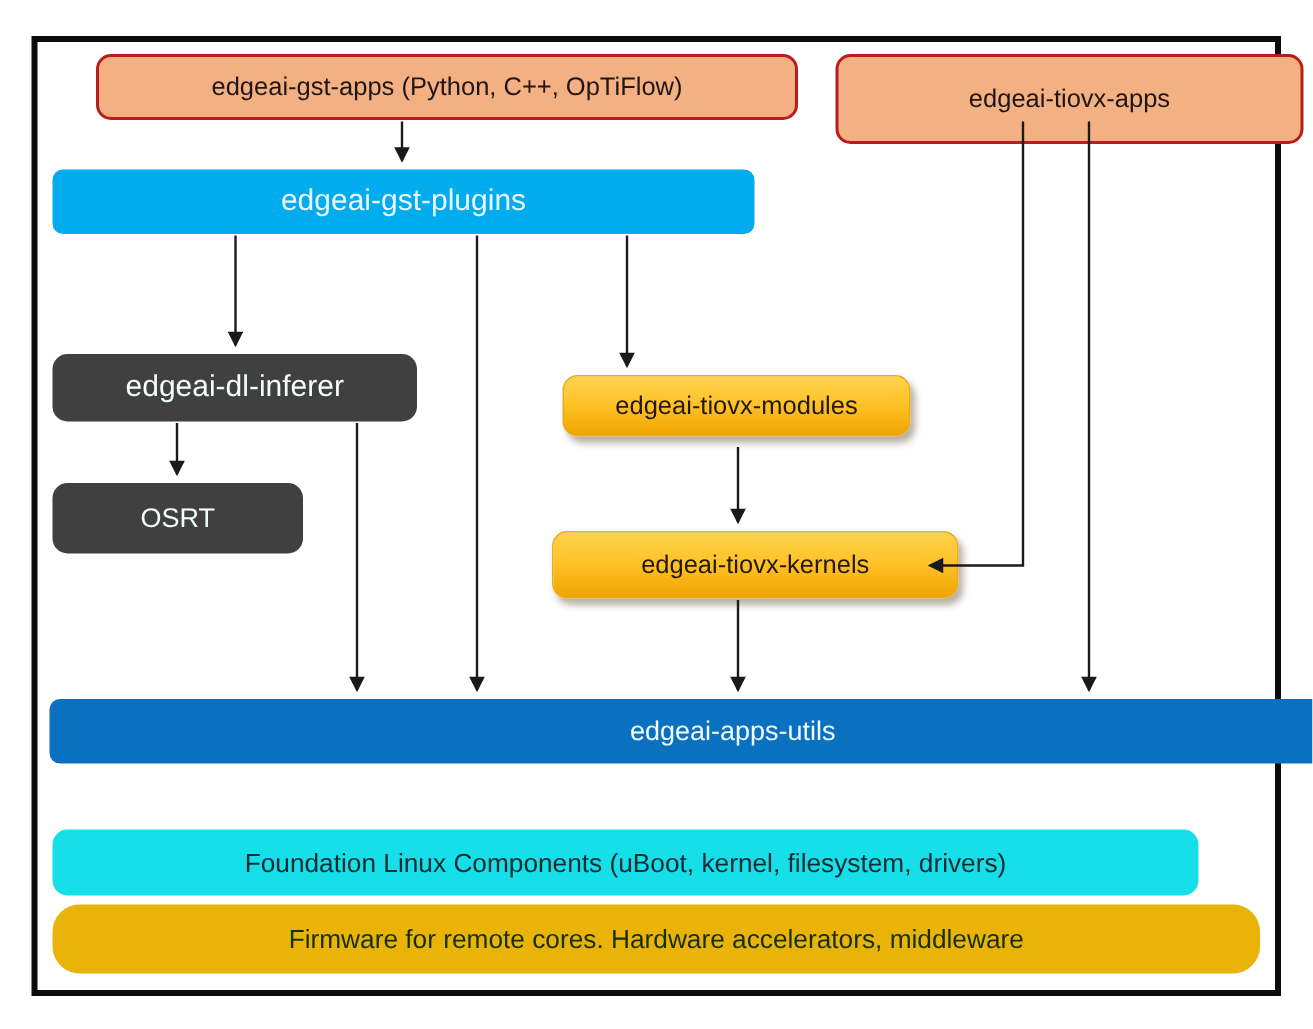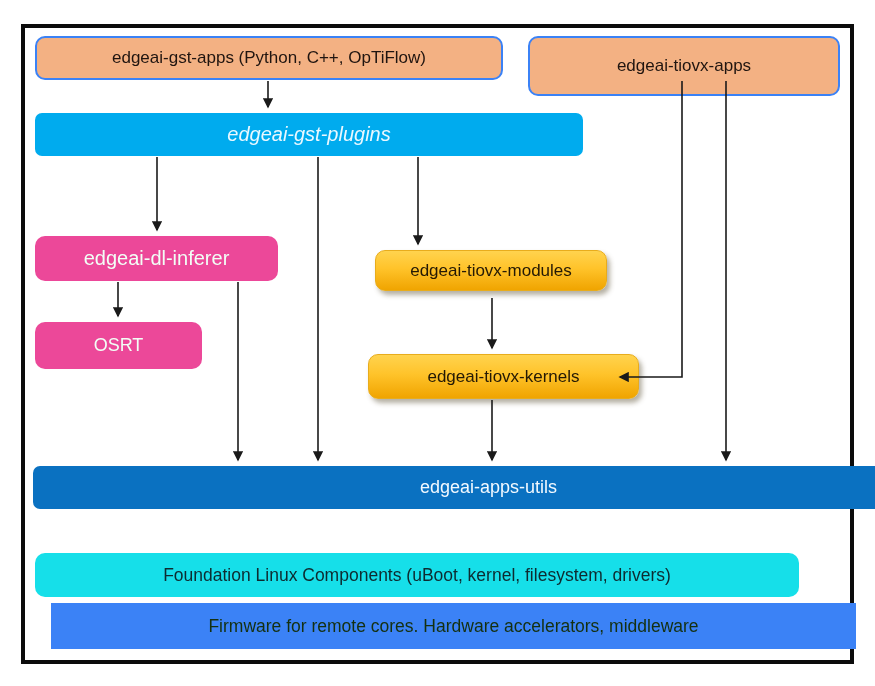--- a/index.html
+++ b/index.html
@@ -38,33 +38,34 @@
     display: flex;
     align-items: center;
     justify-content: center;
     text-align: center;
     box-sizing: border-box;
     z-index: 3;
     line-height: 1.15;
   }
   .node-peach {
     background: #F3B183;
-    border: 2px solid #3b82f6;
+    border: 2px solid #b91c1c;
     border-radius: 10px;
     color: #201510;
     font-size: 17px;
+    margin-left: 29px;
   }
   .node-blue {
     background: #00ABEE;
     border-radius: 7px;
     color: #EAF8FF;
     font-size: 20px;
   }
   .node-green {
-    background: #ec4899;
+    background: #404040;
     border-radius: 10px;
     color: #F2FFF6;
   }
   .node-yellow {
     background: linear-gradient(180deg, #FFD34E 0%, #FFC32A 45%, #F0A400 100%);
     border: 1px solid #E8AC1C;
     border-radius: 10px;
     color: #241905;
     font-size: 17px;
     box-shadow: 3px 4px 5px rgba(90, 80, 50, 0.45);
@@ -75,30 +76,29 @@
     color: #F2F9FF;
     font-size: 18px;
   }
   .node-cyan {
     background: #16DFE9;
     border-radius: 10px;
     color: #0E2B30;
     font-size: 17.5px;
   }
   .node-lightgreen {
-    background: #3b82f6;
-    border-radius: 0;
+    background: #eab308;
+    border-radius: 18px;
     color: #15300F;
     font-size: 17.5px;
-    margin-left: 16px;
   }
   
   #n-gst-apps      { left: 35px;  top: 36px;  width: 468px; height: 44px; }
   #n-tiovx-apps    { left: 528px; top: 36px;  width: 312px; height: 60px; }
-  #n-gst-plugins   { left: 35px;  top: 113px; width: 548px; height: 43px; font-style: italic; }
+  #n-gst-plugins   { left: 35px;  top: 113px; width: 468px; height: 43px; }
   #n-dl-inferer    { left: 35px;  top: 236px; width: 243px; height: 45px; font-size: 20px; }
   #n-osrt          { left: 35px;  top: 322px; width: 167px; height: 47px; font-size: 18px; }
   #n-tiovx-modules { left: 375px; top: 250px; width: 232px; height: 41px; }
   #n-tiovx-kernels { left: 368px; top: 354px; width: 271px; height: 45px; }
   #n-apps-utils    { left: 33px;  top: 466px; width: 875px; height: 43px; padding-left: 36px; }
   #n-foundation    { left: 35px;  top: 553px; width: 764px; height: 44px; }
   #n-firmware      { left: 35px;  top: 603px; width: 805px; height: 46px; }
 </style>
 </head>
 <body>

